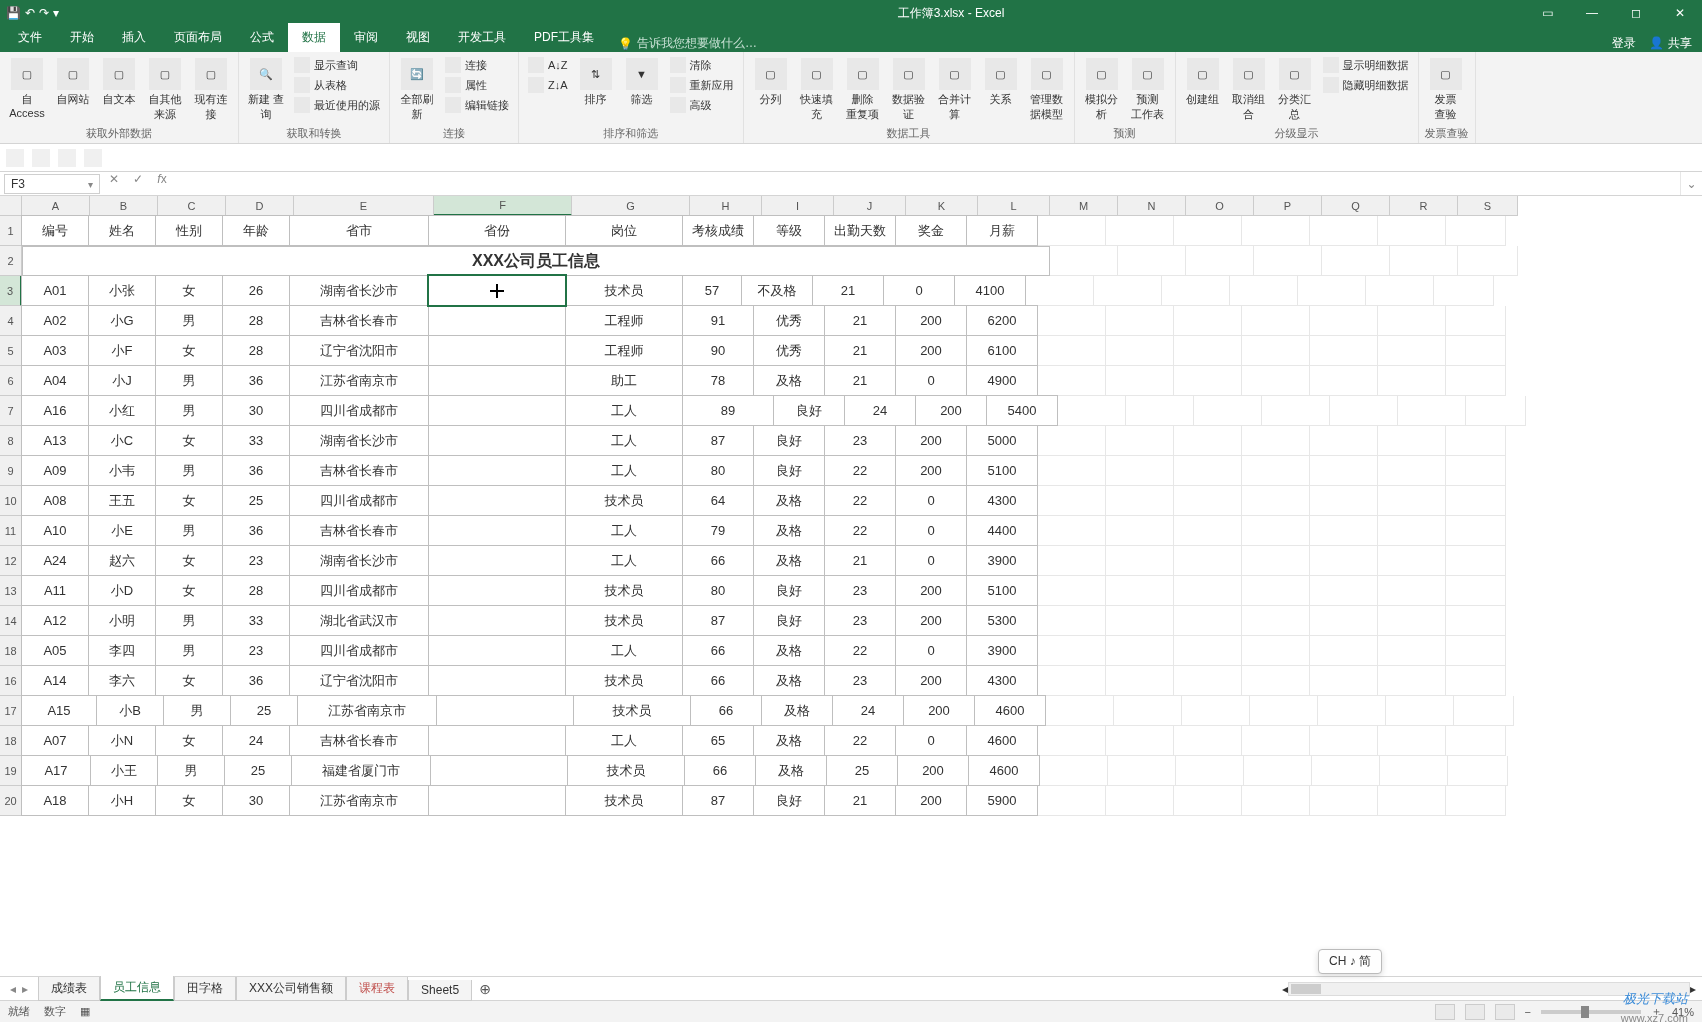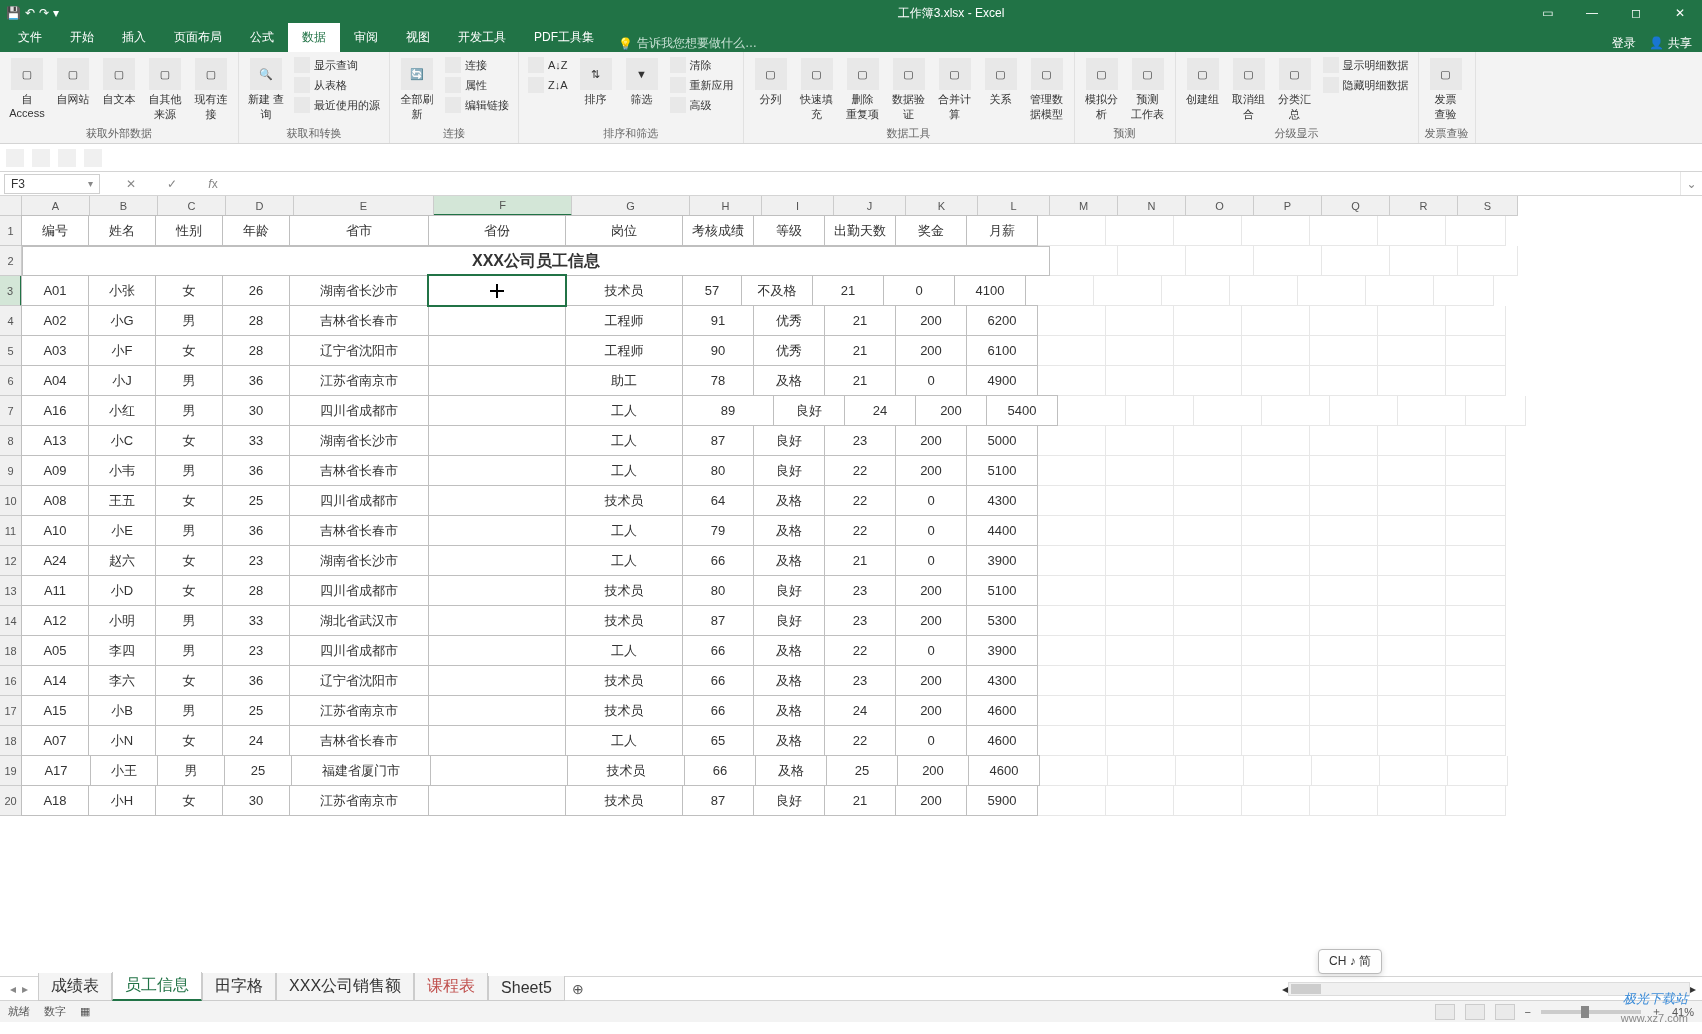--- a/index.html
+++ b/index.html
@@ -30,21 +30,21 @@
 .rib-small-col{display:flex;flex-direction:column;gap:2px;}
 .rib-small{display:flex;align-items:center;gap:4px;font-size:11px;cursor:pointer;padding:1px 3px;white-space:nowrap;}
 .rib-small .ic-s{width:16px;height:16px;background:#e8e8e8;display:inline-block;}
 .rib-label{text-align:center;font-size:11px;color:#666;padding-top:1px;}
 
 
 .qat{height:28px;background:#fff;border-bottom:1px solid #d4d4d4;display:flex;align-items:center;padding-left:6px;gap:8px;}
 .qat .ic-s{width:18px;height:18px;background:#f0f0f0;display:inline-block;cursor:pointer;}
 
 
-.fbar{height:24px;background:#fff;border-bottom:1px solid #d4d4d4;display:flex;align-items:center;gap:17px;}
+.fbar{height:24px;background:#fff;border-bottom:1px solid #d4d4d4;display:flex;align-items:flex-start;}
 .namebox{width:96px;border:1px solid #cfcfcf;margin:2px 2px 2px 4px;height:20px;display:flex;align-items:center;padding:0 6px;font-size:12px;}
 .namebox .dd{margin-left:auto;color:#888;font-size:10px;}
 .fx-btn{width:24px;text-align:center;color:#888;cursor:pointer;}
 .fx-input{flex:1;padding:0 6px;font-size:12px;}
 .fbar-exp{width:22px;text-align:center;color:#888;cursor:pointer;border-left:1px solid #e7e7e7;height:100%;display:flex;align-items:center;justify-content:center;}
 
 
 .grid-wrap{position:relative;height:780px;overflow:hidden;}
 .corner{position:absolute;left:0;top:0;width:22px;height:20px;background:#f0f0f0;border-right:1px solid #ccc;border-bottom:1px solid #ccc;}
 .colhdrs{position:absolute;left:22px;top:0;height:20px;display:flex;}
@@ -62,21 +62,21 @@
 .cursor-plus{position:absolute;width:14px;height:14px;}
 .cursor-plus::before,.cursor-plus::after{content:'';position:absolute;background:#000;}
 .cursor-plus::before{left:6px;top:0;width:2px;height:14px;}
 .cursor-plus::after{top:6px;left:0;height:2px;width:14px;}
 
 
 .sheetbar{height:24px;border-top:1px solid #d4d4d4;display:flex;align-items:center;background:#fff;}
 .sb-nav{display:flex;gap:6px;padding:0 10px;color:#888;}
 .sb-nav span{cursor:pointer;}
 .sb-tabs{display:flex;align-items:flex-end;height:100%;}
-.sb-tab{padding:3px 12px;border:1px solid #ccc;border-top:none;font-size:16px;background:#f4f4f4;cursor:pointer;margin-bottom:-1px;}
+.sb-tab{padding:3px 12px;border:1px solid #ccc;border-top:none;font-size:12px;background:#f4f4f4;cursor:pointer;margin-bottom:-1px;}
 .sb-tab.active{background:#fff;border-bottom:2px solid #217346;color:#217346;font-weight:500;}
 .sb-tab.colored{color:#c0504d;}
 .sb-add{width:26px;text-align:center;cursor:pointer;font-size:14px;color:#555;}
 .sb-scroll{margin-left:auto;width:420px;height:16px;display:flex;align-items:center;padding-right:6px;}
 .sb-scroll .track{flex:1;height:14px;background:#f0f0f0;border:1px solid #dcdcdc;position:relative;}
 .sb-scroll .thumb{position:absolute;left:2px;top:1px;height:10px;width:30px;background:#cdcdcd;}
 
 
 .statusbar{height:22px;border-top:1px solid #d4d4d4;background:#f3f3f3;display:flex;align-items:center;font-size:11px;padding:0 8px;gap:14px;color:#555;}
 .sb-right{margin-left:auto;display:flex;align-items:center;gap:10px;}
@@ -713,21 +713,21 @@
         <div class="cell datacell" style="width: 72px;">4300</div>
         <div class="cell" style="width: 68px;"></div>
         <div class="cell" style="width: 68px;"></div>
         <div class="cell" style="width: 68px;"></div>
         <div class="cell" style="width: 68px;"></div>
         <div class="cell" style="width: 68px;"></div>
         <div class="cell" style="width: 68px;"></div>
         <div class="cell" style="width: 60px;"></div>
       </div>
       <div class="cellrow">
-        <div class="cell datacell" style="width: 68px;">A15</div>
+        <div class="cell datacell" style="width: 76px;">A15</div>
         <div class="cell datacell" style="width: 68px;">小B</div>
         <div class="cell datacell" style="width: 68px;">男</div>
         <div class="cell datacell" style="width: 68px;">25</div>
         <div class="cell datacell" style="width: 140px;">江苏省南京市</div>
         <div class="cell datacell" style="width: 138px;"></div>
         <div class="cell datacell" style="width: 118px;">技术员</div>
         <div class="cell datacell" style="width: 72px;">66</div>
         <div class="cell datacell" style="width: 72px;">及格</div>
         <div class="cell datacell" style="width: 72px;">24</div>
         <div class="cell datacell" style="width: 72px;">200</div>

